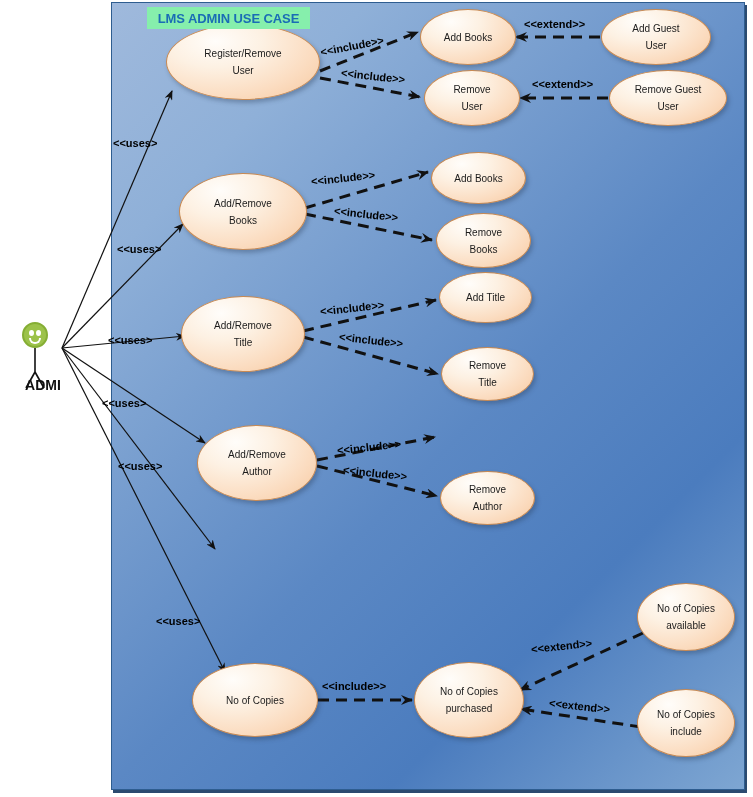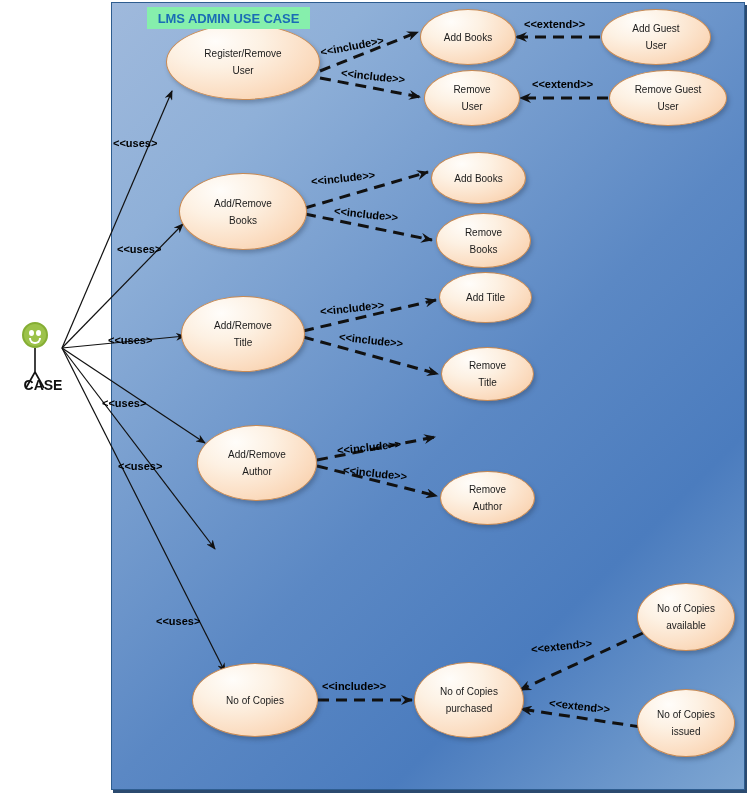--- a/index.html
+++ b/index.html
@@ -161,21 +161,21 @@
     <div id="actor-head">
       <span class="eye l"></span>
       <span class="eye r"></span>
       <span class="mouth"></span>
     </div>
     <svg width="70" height="60" style="position:absolute;left:0;top:24px">
       <line x1="27" y1="2" x2="27" y2="26" stroke="#111" stroke-width="1.6"></line>
       <line x1="27" y1="26" x2="18" y2="42" stroke="#111" stroke-width="1.6"></line>
       <line x1="27" y1="26" x2="36" y2="42" stroke="#111" stroke-width="1.6"></line>
     </svg>
-    <div id="actor-label">CASE</div>
+    <div id="actor-label">ADMI</div>
   </div>
 
   <div class="uc" style="left:166px;top:24px;width:154px;height:76px">
     <span>Register/Remove</span>
     <span class="l2">User</span>
   </div>
 
   <div class="uc" style="left:420px;top:9px;width:96px;height:56px">
     <span>Add Books</span>
     <span class="l2"></span>
@@ -248,21 +248,21 @@
     <span class="l2">purchased</span>
   </div>
 
   <div class="uc" style="left:637px;top:583px;width:98px;height:68px">
     <span>No of Copies</span>
     <span class="l2">available</span>
   </div>
 
   <div class="uc" style="left:637px;top:689px;width:98px;height:68px">
     <span>No of Copies</span>
-    <span class="l2">issued</span>
+    <span class="l2">include</span>
   </div>
 
   <div class="stereo" style="left:113px;top:137px">&lt;&lt;uses&gt;</div>
   <div class="stereo" style="left:117px;top:243px">&lt;&lt;uses&gt;</div>
   <div class="stereo" style="left:108px;top:334px">&lt;&lt;uses&gt;</div>
   <div class="stereo" style="left:102px;top:397px">&lt;&lt;uses&gt;</div>
   <div class="stereo" style="left:118px;top:460px">&lt;&lt;uses&gt;</div>
   <div class="stereo" style="left:156px;top:615px">&lt;&lt;uses&gt;</div>
 
   <div class="stereo rot-a" style="left:320px;top:40px">&lt;&lt;include&gt;&gt;</div>

